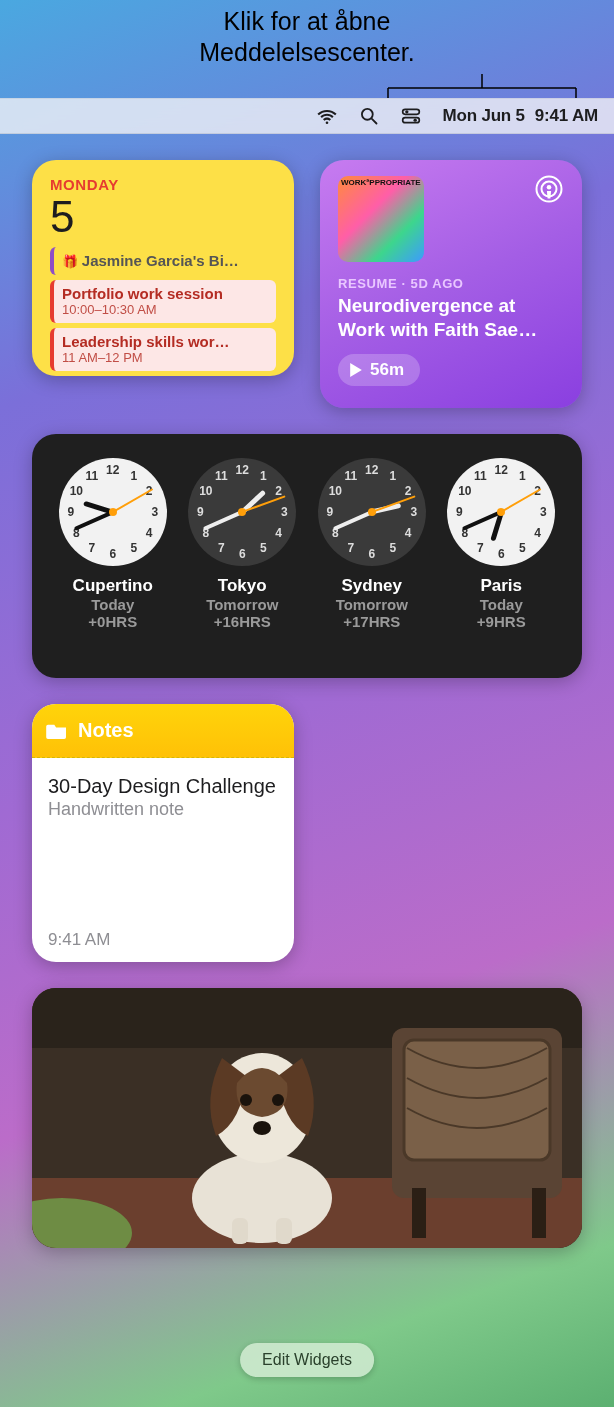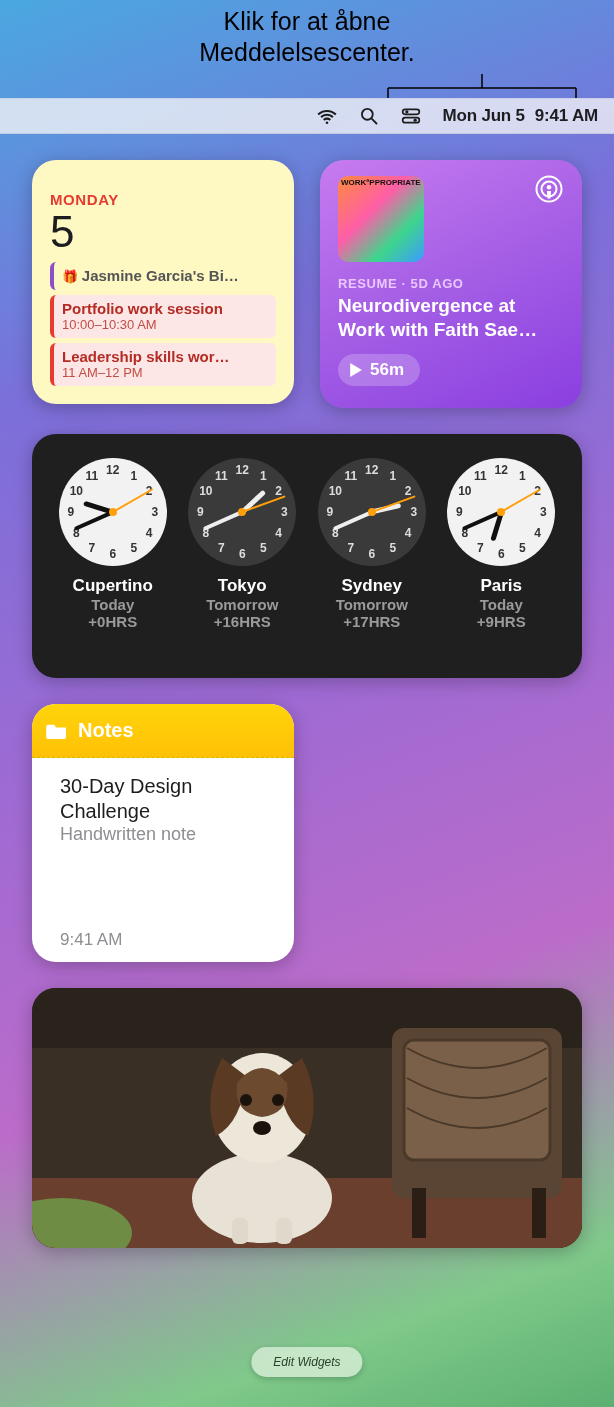--- a/index.html
+++ b/index.html
@@ -63,24 +63,24 @@
   .row { display:flex; gap:26px; }
 
   .widget {
     border-radius: 24px;
     box-shadow: 0 4px 18px rgba(0,0,0,0.25);
     overflow: hidden;
   }
 
   
   .cal {
-    background:#fef9c3;
+    background:#fde047;
     width: 262px;
-    height: 244px;
-    padding: 31px 18px 14px 18px;
+    height: 216px;
+    padding: 16px 18px 14px 18px;
     display:flex; flex-direction:column;
   }
   .cal-day { color:#e63b30; font-size:15px; font-weight:700; letter-spacing:0.6px; }
   .cal-date { font-size:44px; font-weight:400; line-height:1; color:#1d1d1f; margin-top:2px; margin-bottom:8px; }
   .cal-item { border-left: 4px solid; border-radius:6px; padding:5px 8px 6px 8px; margin-bottom:5px; }
   .cal-item.ev-bday { border-color:#8e4ec6; background:transparent; }
   .cal-item.ev-bday .t { color:#555; font-size:15px; font-weight:600; white-space:nowrap; overflow:hidden; text-overflow:ellipsis; }
   .cal-item.ev-bday .t::before { content:"🎁 "; font-size:13px; }
   .cal-item.ev-red { border-color:#e63b30; background:#fde7e6; }
   .cal-item.ev-red .t { color:#b42c23; font-size:15px; font-weight:700; white-space:nowrap; overflow:hidden; text-overflow:ellipsis; }
@@ -166,21 +166,21 @@
   }
   .notes-header {
     height:54px;
     background: linear-gradient(#ffd40a,#ffc107);
     display:flex; align-items:center; gap:10px;
     padding:0 14px;
     color:#fff; font-size:20px; font-weight:600;
     border-bottom:1px dashed rgba(0,0,0,0.15);
   }
   .notes-header .folder { width:22px; height:18px; }
-  .notes-body { padding:16px 16px 12px 28px; display:flex; flex-direction:column; height:calc(100% - 54px); }
+  .notes-body { padding:16px 16px 12px 16px; display:flex; flex-direction:column; height:calc(100% - 54px); }
   .note-title { font-size:20px; color:#1d1d1f; line-height:1.25; }
   .note-sub { font-size:18px; color:#8e8e93; }
   .note-time { font-size:17px; color:#8e8e93; margin-top:auto; }
 
   
   .photo {
     width:100%; height:260px;
     background:#5b4a3a;
     position:relative;
   }
@@ -188,24 +188,23 @@
 
   
   .edit-btn {
     position:absolute;
     left:50%; transform:translateX(-50%);
     bottom:30px;
     background: rgba(210,235,210,0.85);
     border: none;
     padding:8px 22px;
     border-radius:20px;
-    font-size:12px; font-weight:500;
+    font-size:16px; font-weight:500;
     color:#2a412c;
     box-shadow: 0 2px 6px rgba(0,0,0,0.2);
-    font-style: italic;
   }
 </style>
 </head>
 <body>
 
 <div class="callout">
   <div>Klik for at åbne</div>
   <div>Meddelelsescenter.</div>
 </div>
 <div class="callout-line">

